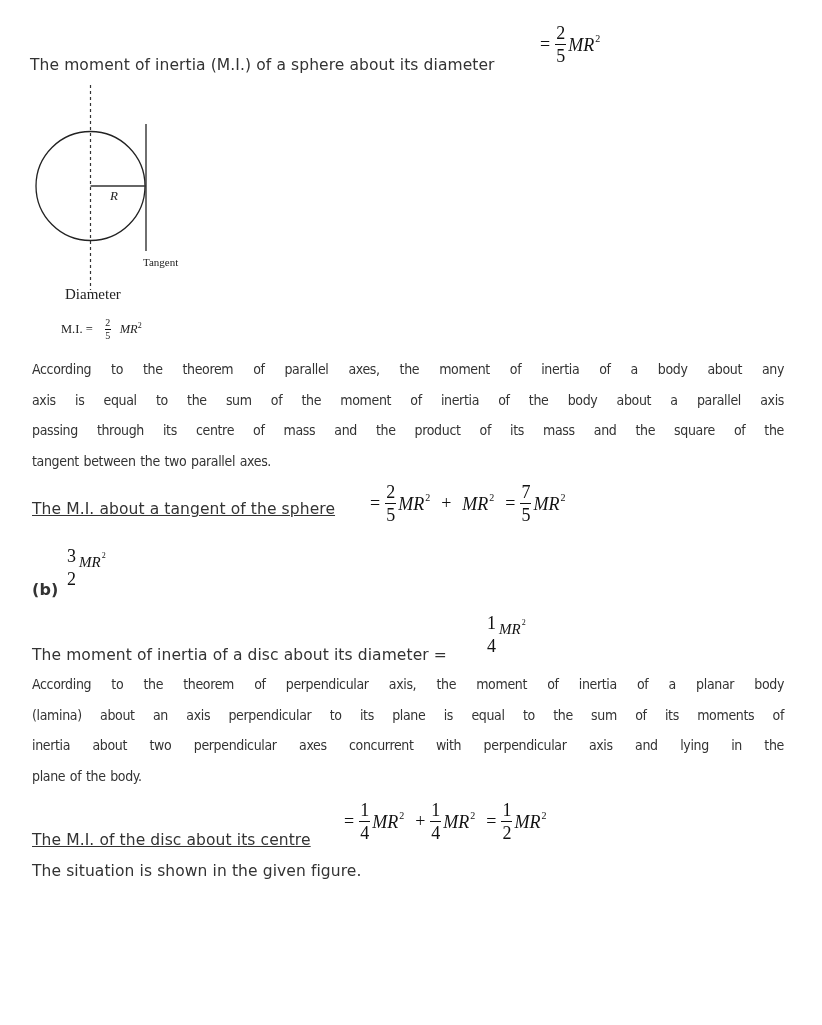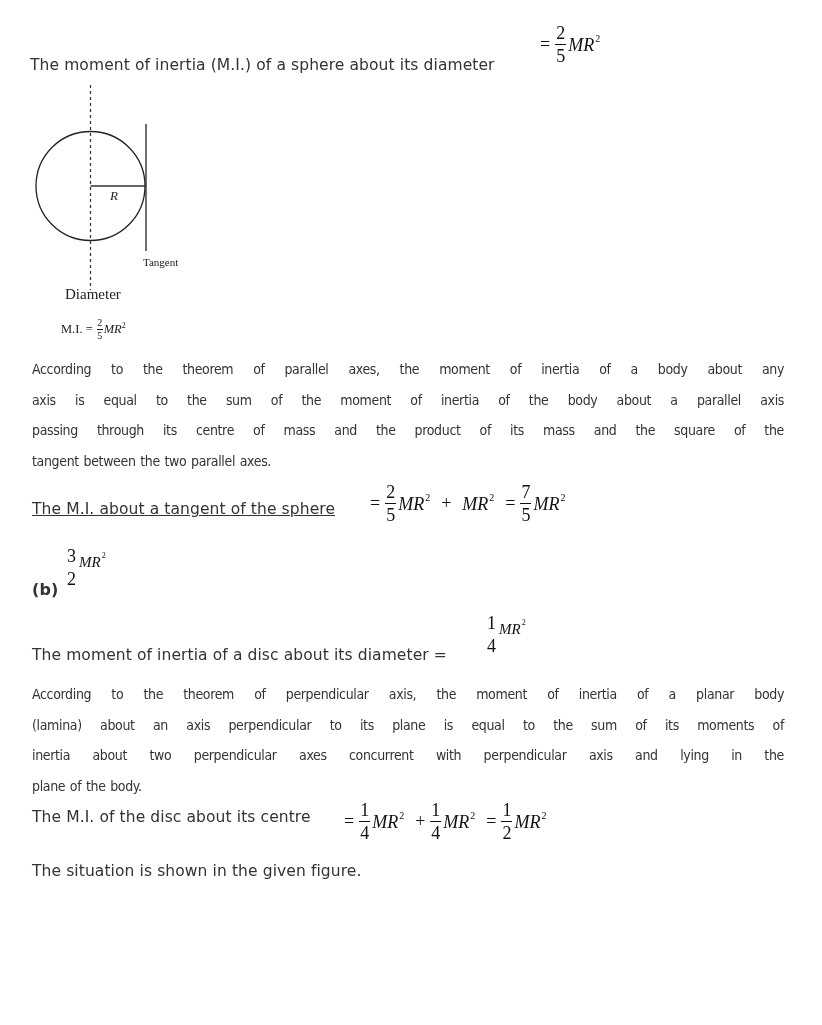--- a/index.html
+++ b/index.html
@@ -106,21 +106,21 @@
 
     <line x1="146" y1="124" x2="146" y2="251" stroke="#222" stroke-width="1.3"></line>
   </svg>
 
   <div class="diagram-label" style="left:110px; top:188px; font-size:13px; font-style:italic;">R</div>
 
   <div class="diagram-label" style="left:143px; top:256px; font-size:11px;">Tangent</div>
 
   <div class="diagram-label" style="left:65px; top:286px; font-size:15px;">Diameter</div>
 
-  <div class="diagram-label" style="left:61px; top:318px; font-size:12.5px; display:flex; align-items:center;">
+  <div class="diagram-label" style="left:61px; top:318px; font-size:12.5px; display:flex; align-items:center;gap:8px;">
     <span style="margin-right:3px;">M.I. =</span>
     <span class="frac" style="margin:0 1px;">
       <span style="font-size:10px; padding-bottom:1px;">2</span>
       <span class="bar" style="min-width:6px;"></span>
       <span style="font-size:10px; padding-top:1px;">5</span>
     </span>
     <span style="font-style:italic;"><span>MR</span><sup style="font-style:normal; font-size:8px;">2</sup></span>
   </div>
 </div>
 
@@ -170,28 +170,28 @@
 
 <div class="math" style="left:484px; top:614px;">
   <span class="frac">
     <span class="num">1</span>
     <span class="bar" style="border-top-color:transparent;"></span>
     <span class="den">4</span>
   </span>
   <span class="mr" style="margin-top:-14px; font-size:15px;"><span>MR</span><sup style="font-size:8px;">2</sup></span>
 </div>
 
-<div class="para" style="top:669px;margin-top:10px;">
+<div class="para" style="top:669px;">
   <span class="ln">According to the theorem of perpendicular axis, the moment of inertia of a planar body</span>
   <span class="ln">(lamina) about an axis perpendicular to its plane is equal to the sum of its moments of</span>
   <span class="ln">inertia about two perpendicular axes concurrent with perpendicular axis and lying in the</span>
   <span class="ln last">plane of the body.</span>
 </div>
 
-<div class="txt" style="left:32px; top:808px;">The M.I. of the disc about its centre</div>
+<div class="txt" style="left:32px; top:831px;text-decoration:underline;">The M.I. of the disc about its centre</div>
 
 <div class="math" style="left:341px; top:801px;">
   <span class="op">=</span>
   <span class="frac">
     <span class="num">1</span>
     <span class="bar"></span>
     <span class="den">4</span>
   </span>
   <span class="mr"><span>MR</span><sup>2</sup></span>
   <span class="gap"></span>

